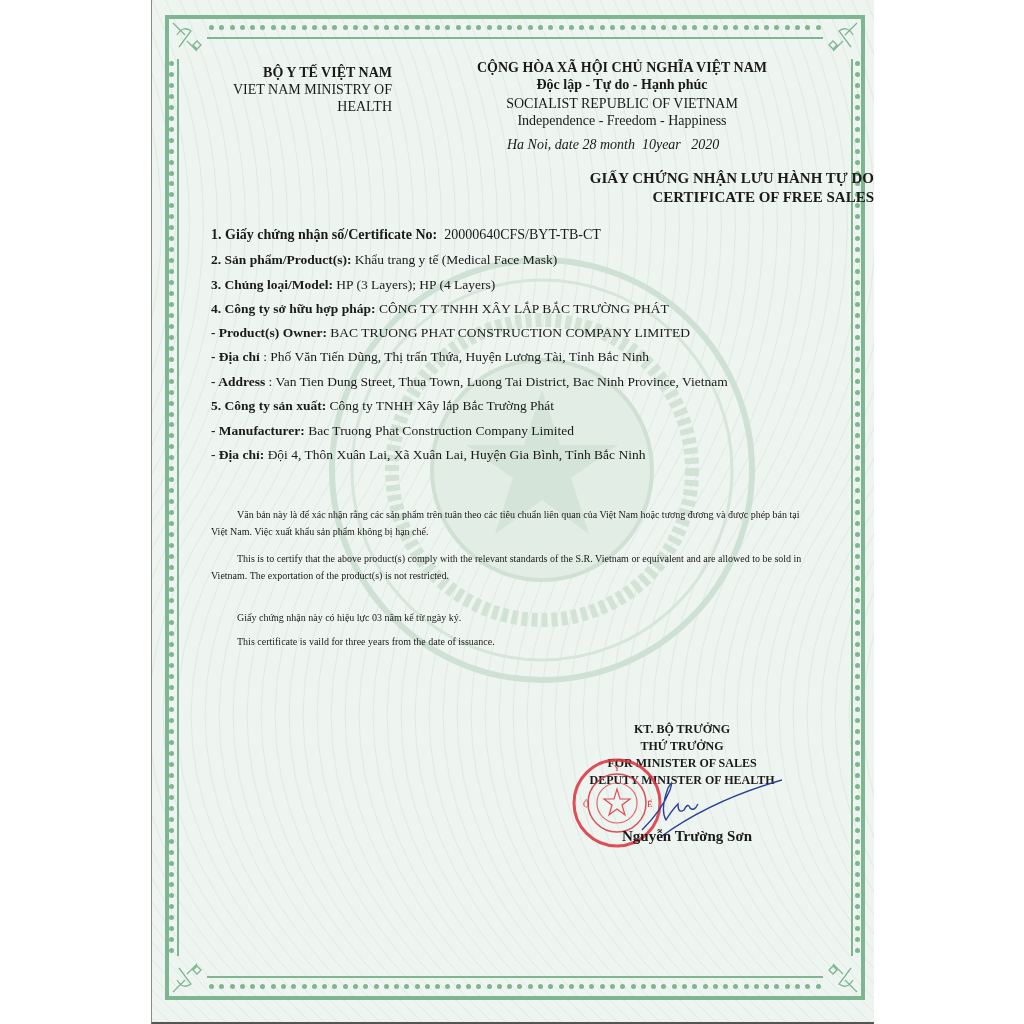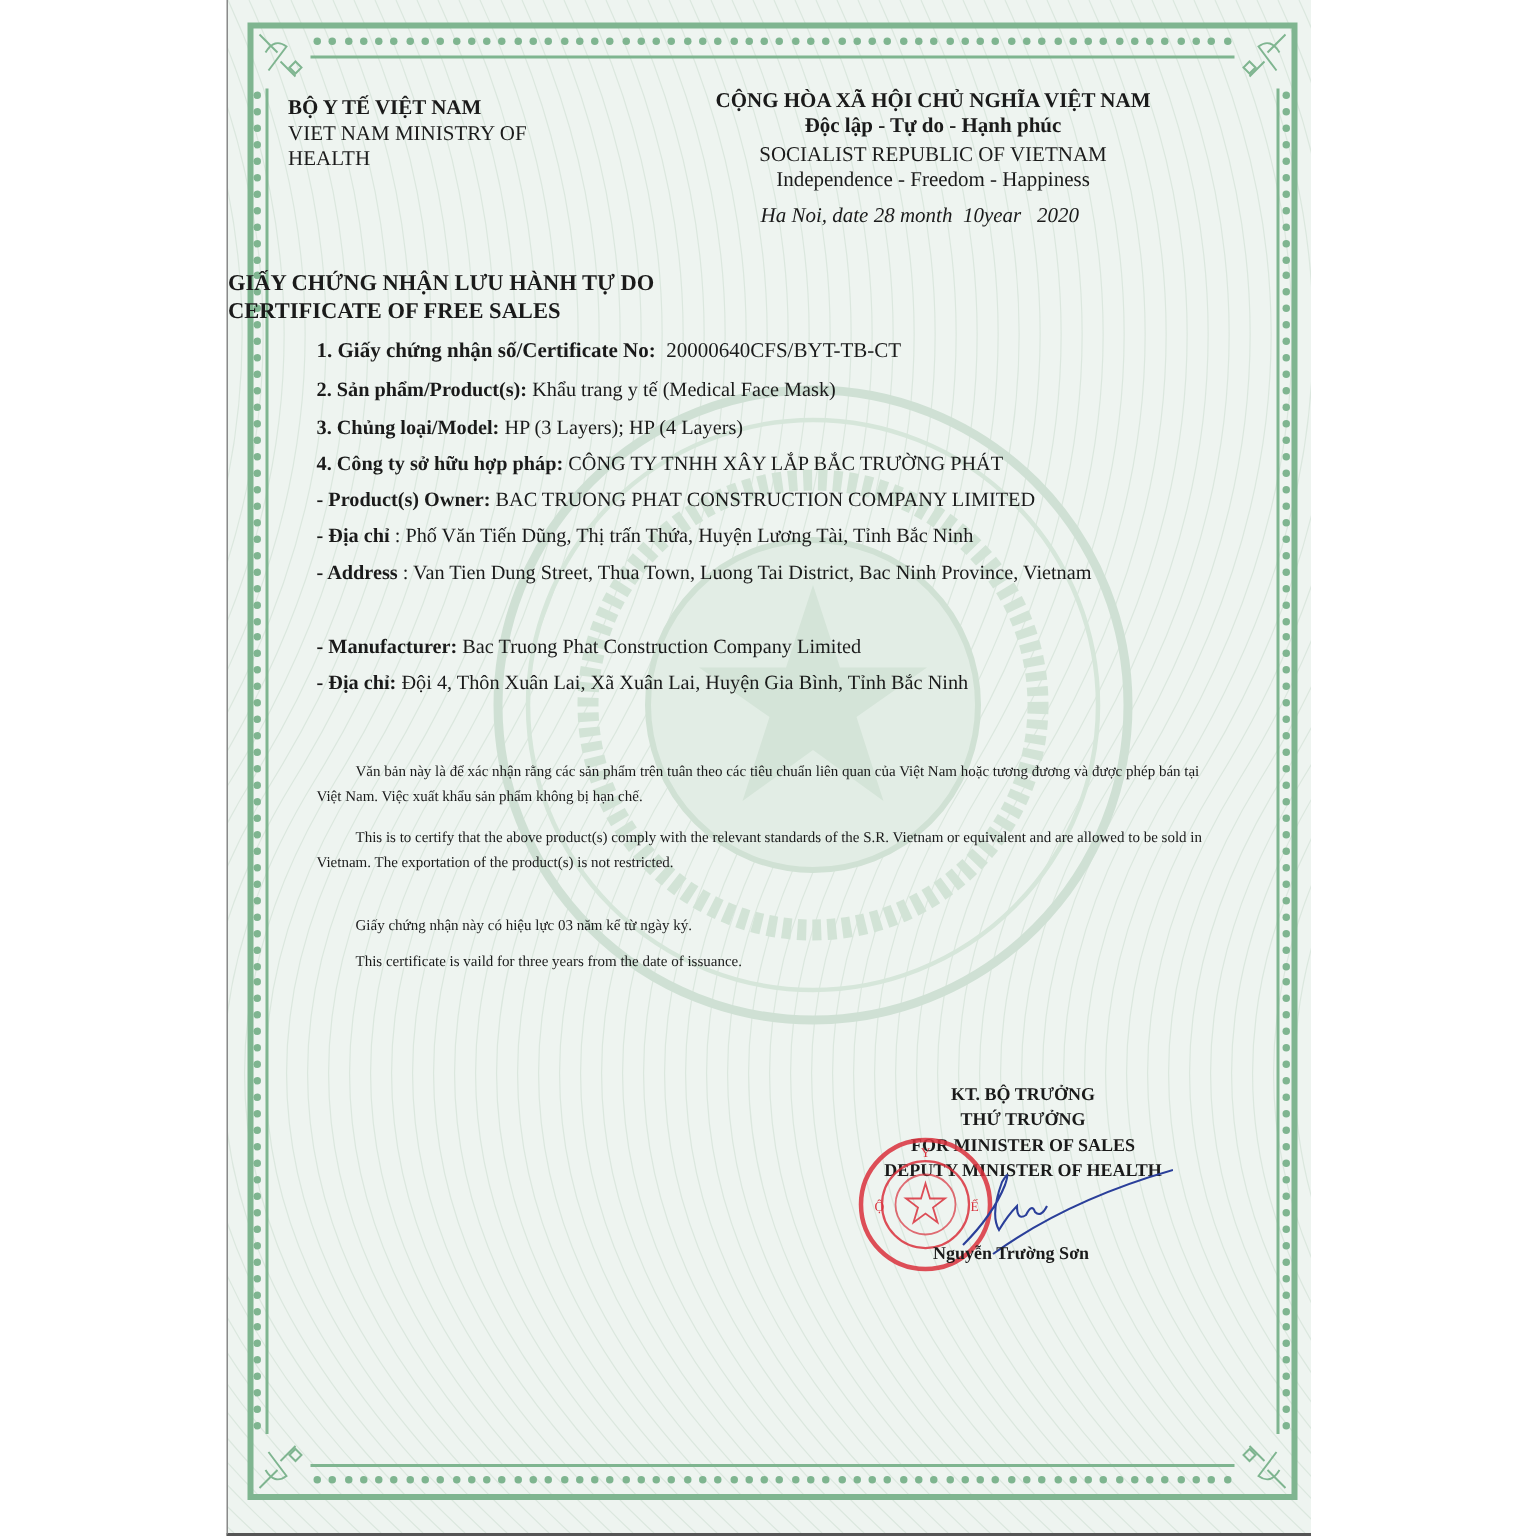--- a/index.html
+++ b/index.html
@@ -11,34 +11,34 @@
   .inner-line-bottom{position:absolute;left:38px;right:38px;bottom:18px;height:2px;background:#7fb590;}
   .inner-line-left{position:absolute;left:8px;top:40px;bottom:40px;width:2px;background:#7fb590;}
   .inner-line-right{position:absolute;right:8px;top:40px;bottom:40px;width:2px;background:#7fb590;}
   .dots-h{position:absolute;left:40px;right:40px;height:6px;display:flex;justify-content:space-between;}
   .dots-h span,.dots-v span{display:block;width:5px;height:5px;border-radius:50%;background:#7fb590;}
   .dots-v{position:absolute;top:42px;bottom:42px;width:6px;display:flex;flex-direction:column;justify-content:space-between;}
   .corner{position:absolute;width:34px;height:34px;}
   .seal-bg{position:absolute;left:170px;top:250px;width:440px;height:440px;}
 
   .content{position:absolute;left:0;top:0;width:100%;height:100%;}
-  .hdr-left{position:absolute;left:40px;top:64px;width:200px;text-align:left;font-size:14px;line-height:17px;}
+  .hdr-left{position:absolute;left:40px;top:64px;width:200px;text-align:right;font-size:14px;line-height:17px;}
   .hdr-left .b{font-weight:bold;font-size:14px;}
   .hdr-right{position:absolute;left:270px;top:59px;width:400px;text-align:center;font-size:14px;line-height:17px;}
   .hdr-right .b{font-weight:bold;}
   .date{position:absolute;left:355px;top:137px;font-style:italic;font-size:14px;}
-  .title{position:absolute;left:0;width:100%;top:180px;text-align:left;font-weight:bold;font-size:15px;line-height:19px;}
+  .title{position:absolute;left:0;width:100%;top:169px;text-align:right;font-weight:bold;font-size:15px;line-height:19px;}
   .field{position:absolute;left:59px;font-size:13.5px;white-space:nowrap;}
   .field .lbl{font-weight:bold;}
   .para{position:absolute;left:59px;width:600px;font-size:10px;line-height:17px;}
   .para .indent{display:inline-block;width:26px;}
   .sign{position:absolute;left:420px;top:696px;width:220px;text-align:center;font-weight:bold;font-size:12px;line-height:17px;margin-top:25px;}
   .stamp{position:absolute;left:419px;top:757px;width:92px;height:92px;}
   .signature{position:absolute;left:480px;top:770px;width:150px;height:70px;}
-  .signer{position:absolute;left:470px;top:828px;font-weight:bold;font-size:12px;}
+  .signer{position:absolute;left:470px;top:828px;font-weight:bold;font-size:15px;}
 </style>
 </head>
 <body>
 
 <div class="page">
   <svg class="guilloche" viewBox="0 0 722 1022" preserveAspectRatio="none">
     <g fill="none" stroke="#dbe7de" stroke-width="0.8" id="gl">
         <path d="M-280 0 Q-160 260 -320 520 T-220 1022"></path>
         <path d="M-266 0 Q-146 260 -306 520 T-206 1022"></path>
         <path d="M-252 0 Q-132 260 -292 520 T-192 1022"></path>
@@ -471,20 +471,21 @@
       <div>CERTIFICATE OF FREE SALES</div>
     </div>
 
     <div class="field" style="top:227px;font-size:14px"><span class="lbl">1. Giấy chứng nhận số/Certificate No:</span><span style="white-space:pre">  20000640CFS/BYT-TB-CT</span></div>
     <div class="field" style="top:252px"><span class="lbl">2. Sản phẩm/Product(s):</span><span> Khẩu trang y tế (Medical Face Mask)</span></div>
     <div class="field" style="top:277px"><span class="lbl">3. Chủng loại/Model:</span><span> HP (3 Layers); HP (4 Layers)</span></div>
     <div class="field" style="top:301px"><span class="lbl">4. Công ty sở hữu hợp pháp:</span><span> CÔNG TY TNHH XÂY LẮP BẮC TRƯỜNG PHÁT</span></div>
     <div class="field" style="top:325px"><span class="lbl">- Product(s) Owner:</span><span> BAC TRUONG PHAT CONSTRUCTION COMPANY LIMITED</span></div>
     <div class="field" style="top:374px"><span class="lbl">- Address</span><span> : Van Tien Dung Street, Thua Town, Luong Tai District, Bac Ninh Province, Vietnam</span></div>
     <div class="field" style="top:349px"><span class="lbl">- Địa chỉ</span><span> : Phố Văn Tiến Dũng, Thị trấn Thứa, Huyện Lương Tài, Tỉnh Bắc Ninh</span></div>
+    <div class="field" style="top:398px"><span class="lbl">5. Công ty sản xuất:</span><span> Công ty TNHH Xây lắp Bắc Trường Phát</span></div>
     <div class="field" style="top:423px"><span class="lbl">- Manufacturer:</span><span> Bac Truong Phat Construction Company Limited</span></div>
     <div class="field" style="top:447px"><span class="lbl">- Địa chỉ:</span><span> Đội 4, Thôn Xuân Lai, Xã Xuân Lai, Huyện Gia Bình, Tỉnh Bắc Ninh</span></div>
 
     <div class="para" style="top:506px"><span class="indent"></span><span>Văn bản này là để xác nhận rằng các sản phẩm trên tuân theo các tiêu chuẩn liên quan của Việt Nam hoặc tương đương và được phép bán tại Việt Nam. Việc xuất khẩu sản phẩm không bị hạn chế.</span></div>
     <div class="para" style="top:550px"><span class="indent"></span><span>This is to certify that the above product(s) comply with the relevant standards of the S.R. Vietnam or equivalent and are allowed to be sold in Vietnam. The exportation of the product(s) is not restricted.</span></div>
     <div class="para" style="top:609px"><span class="indent"></span><span>Giấy chứng nhận này có hiệu lực 03 năm kể từ ngày ký.</span></div>
     <div class="para" style="top:633px"><span class="indent"></span><span>This certificate is vaild for three years from the date of issuance.</span></div>
 
     <div class="sign">
       <div>KT. BỘ TRƯỞNG</div>

